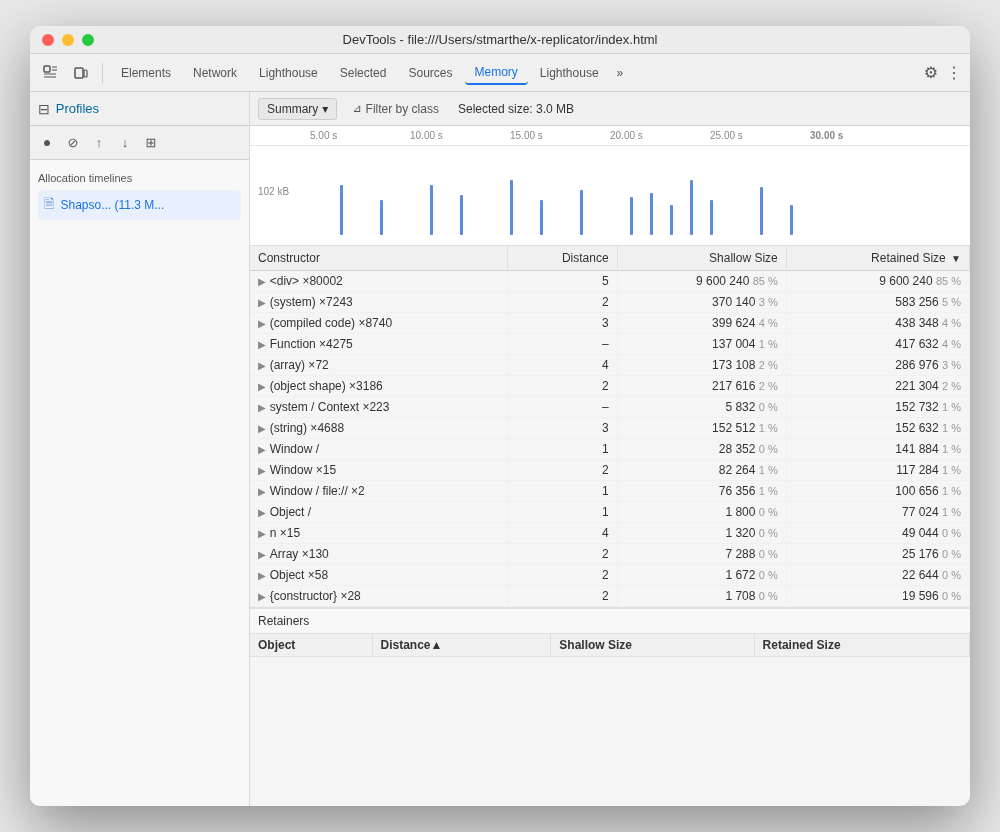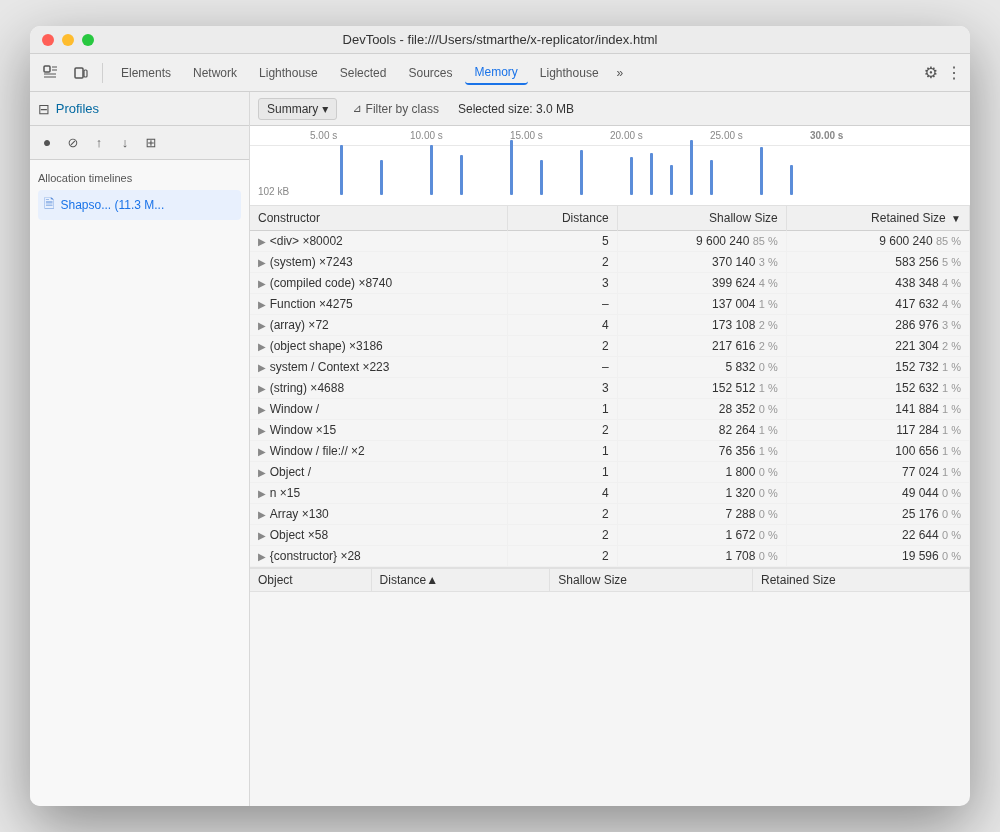--- a/index.html
+++ b/index.html
@@ -202,21 +202,21 @@
       border-radius: 3px;
       border: 1px solid transparent;
     }
     .filter-icon { font-size: 11px; }
     .selected-size {
       font-size: 12px;
       color: #333;
       margin-left: 4px;
     }
     .timeline-area {
-      height: 80px;
+      height: 120px;
       background: white;
       border-bottom: 1px solid #e0e0e0;
       position: relative;
       overflow: hidden;
     }
     .ruler-mark {
       position: absolute;
       font-size: 10px;
       color: #888;
       top: 4px;
@@ -284,21 +284,21 @@
       border-bottom: 1px solid #e0e0e0;
     }
     .retainers-table {
       width: 100%;
       border-collapse: collapse;
       font-size: 12px;
     }
     .retainers-table thead th {
       padding: 4px 8px;
       text-align: left;
-      font-weight: 400;
+      font-weight: 700;
       color: #333;
       border-right: 1px solid #e0e0e0;
       border-bottom: 1px solid #e0e0e0;
       background: #f0f0f0;
     }
     .table-wrapper {
       position: relative;
       flex: 1;
       overflow: auto;
     }
@@ -612,20 +612,23 @@
                   </div>
                 </td>
               <td class="align-right">2</td>
               <td class="align-right">1 708 <span class="pct-text">0 %</span></td>
               <td class="align-right">19 596 <span class="pct-text">0 %</span></td>
             </tr>
           </tbody>
         </table>
 
         <div class="retainers-section">
+          <div class="retainers-header">
+            <span>Retainers</span>
+          </div>
           <table class="retainers-table">
             <thead>
               <tr>
                 <th>Object</th>
                 <th>Distance▲</th>
                 <th>Shallow Size</th>
                 <th>Retained Size</th>
               </tr>
             </thead>
             <tbody>

